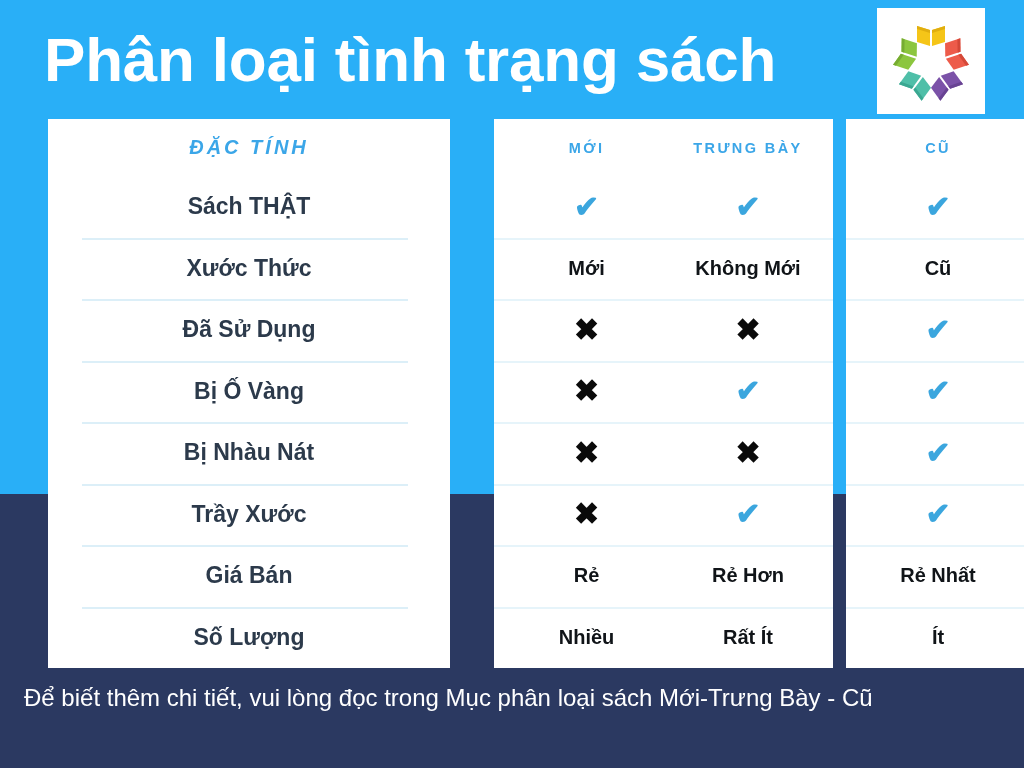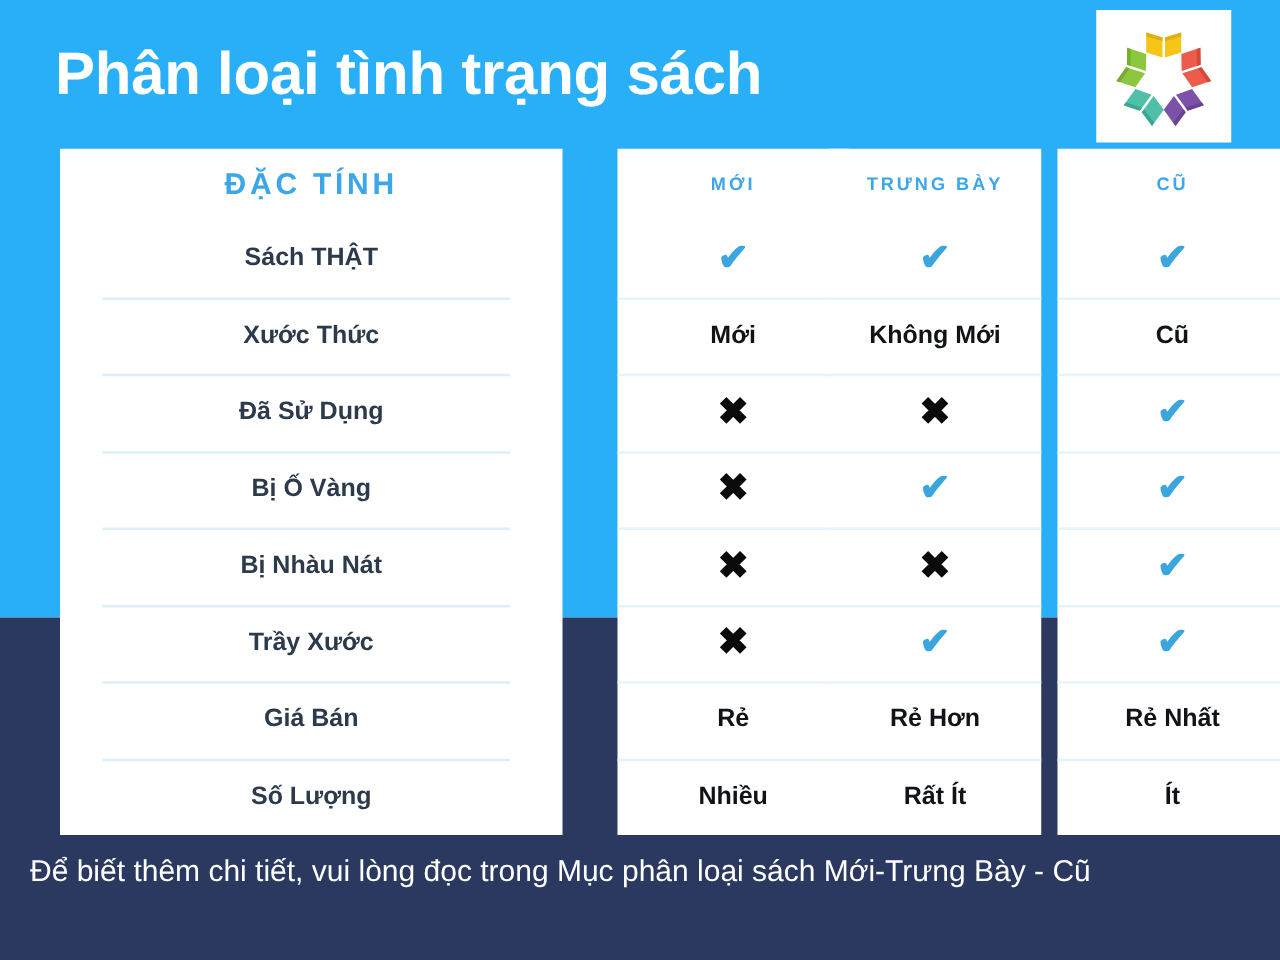--- a/index.html
+++ b/index.html
@@ -39,21 +39,21 @@
 
   
   .title {
     position: absolute;
     left: 44px;
     top: 24px;
     width: 800px;
     height: 72px;
     line-height: 72px;
     color: #ffffff;
-    font-size: 48px;
+    font-size: 62px;
     font-weight: bold;
     letter-spacing: -0.2px;
     white-space: nowrap;
   }
 
   .logo-box {
     position: absolute;
     left: 877px;
     top: 8px;
     width: 108px;
@@ -79,21 +79,21 @@
   .col-head {
     height: 57px;
     display: flex;
     align-items: center;
     justify-content: center;
     color: #3BA6E8;
     font-weight: bold;
     letter-spacing: 2.4px;
     text-align: center;
   }
-  .card-features .col-head { font-size: 24px; letter-spacing: 3px; }
+  .card-features .col-head { font-size: 20px; letter-spacing: 3px; font-style: italic; }
   .card-c1 .col-head, .card-c2 .col-head, .card-c3 .col-head { font-size: 14.5px; }
 
   
   .rows { position: relative; }
   .row {
     height: 61.5px;
     display: flex;
     align-items: center;
     justify-content: center;
     box-sizing: border-box;
@@ -114,21 +114,21 @@
   
   .card-c1 .row + .row::before,
   .card-c2 .row + .row::before,
   .card-c3 .row + .row::before {
     left: 0;
     right: 0;
     background: #E6F4FA;
   }
 
   .feature-label {
-    font-size: 20px;
+    font-size: 23px;
     font-weight: bold;
     color: #2C3A4B;
     text-align: center;
     white-space: nowrap;
   }
   .value-text {
     font-size: 20px;
     font-weight: bold;
     color: #101418;
     text-align: center;

